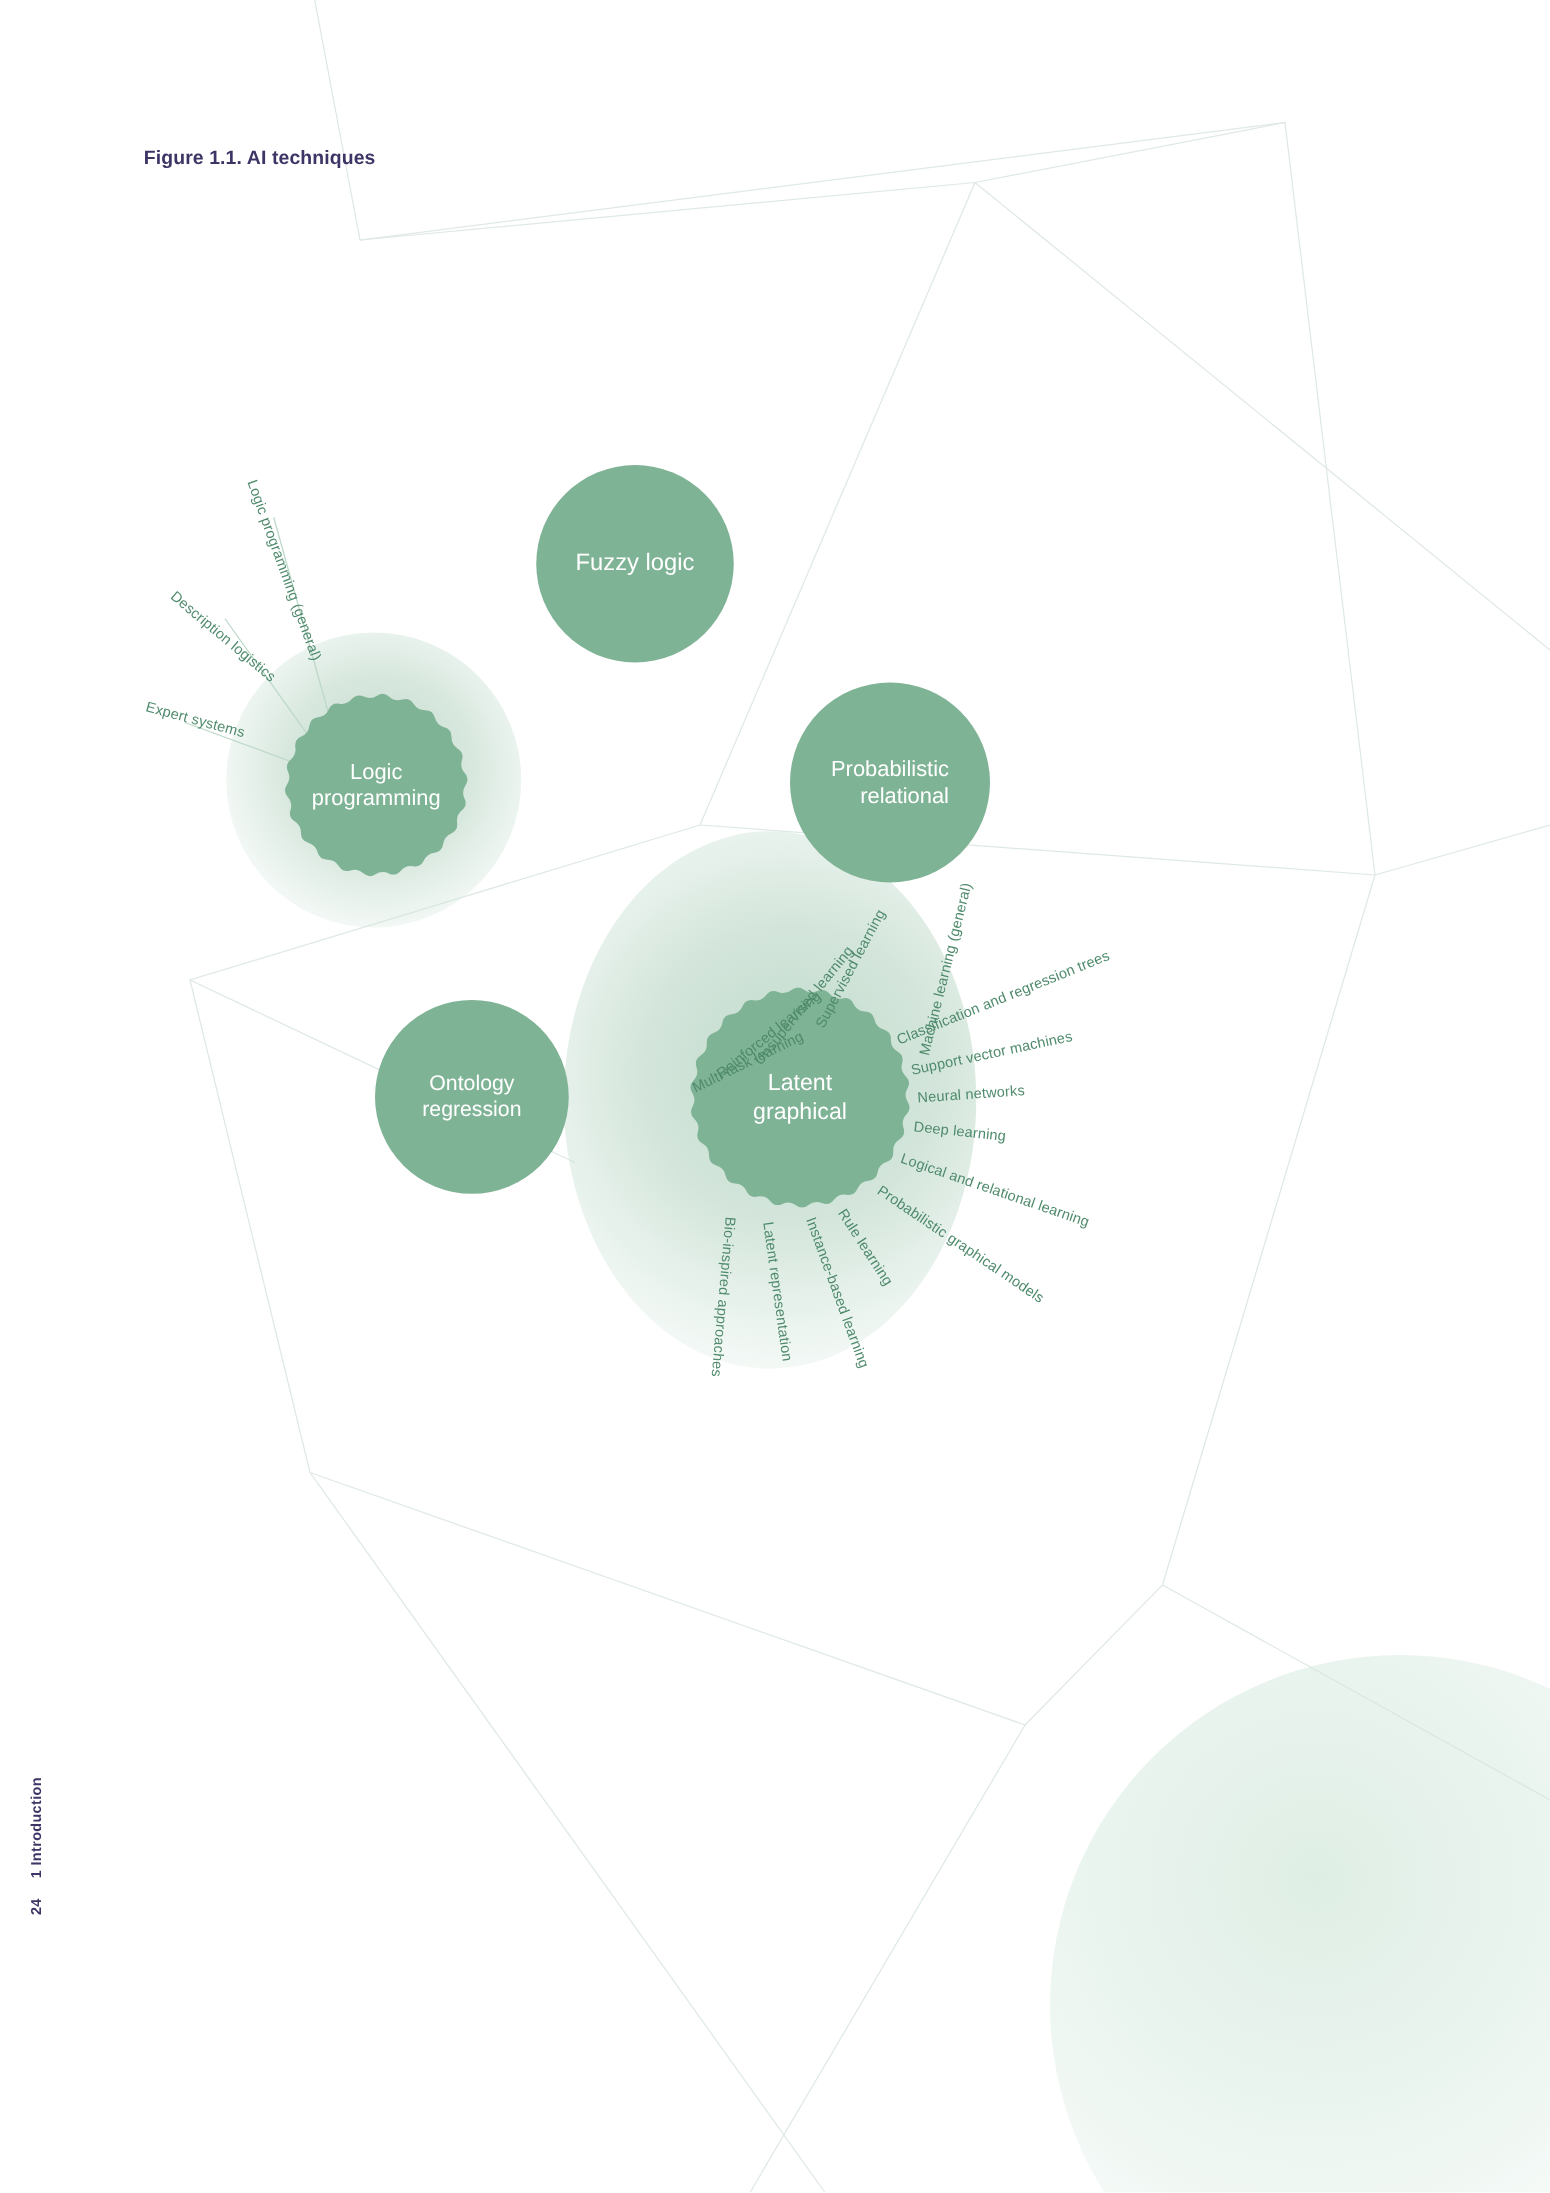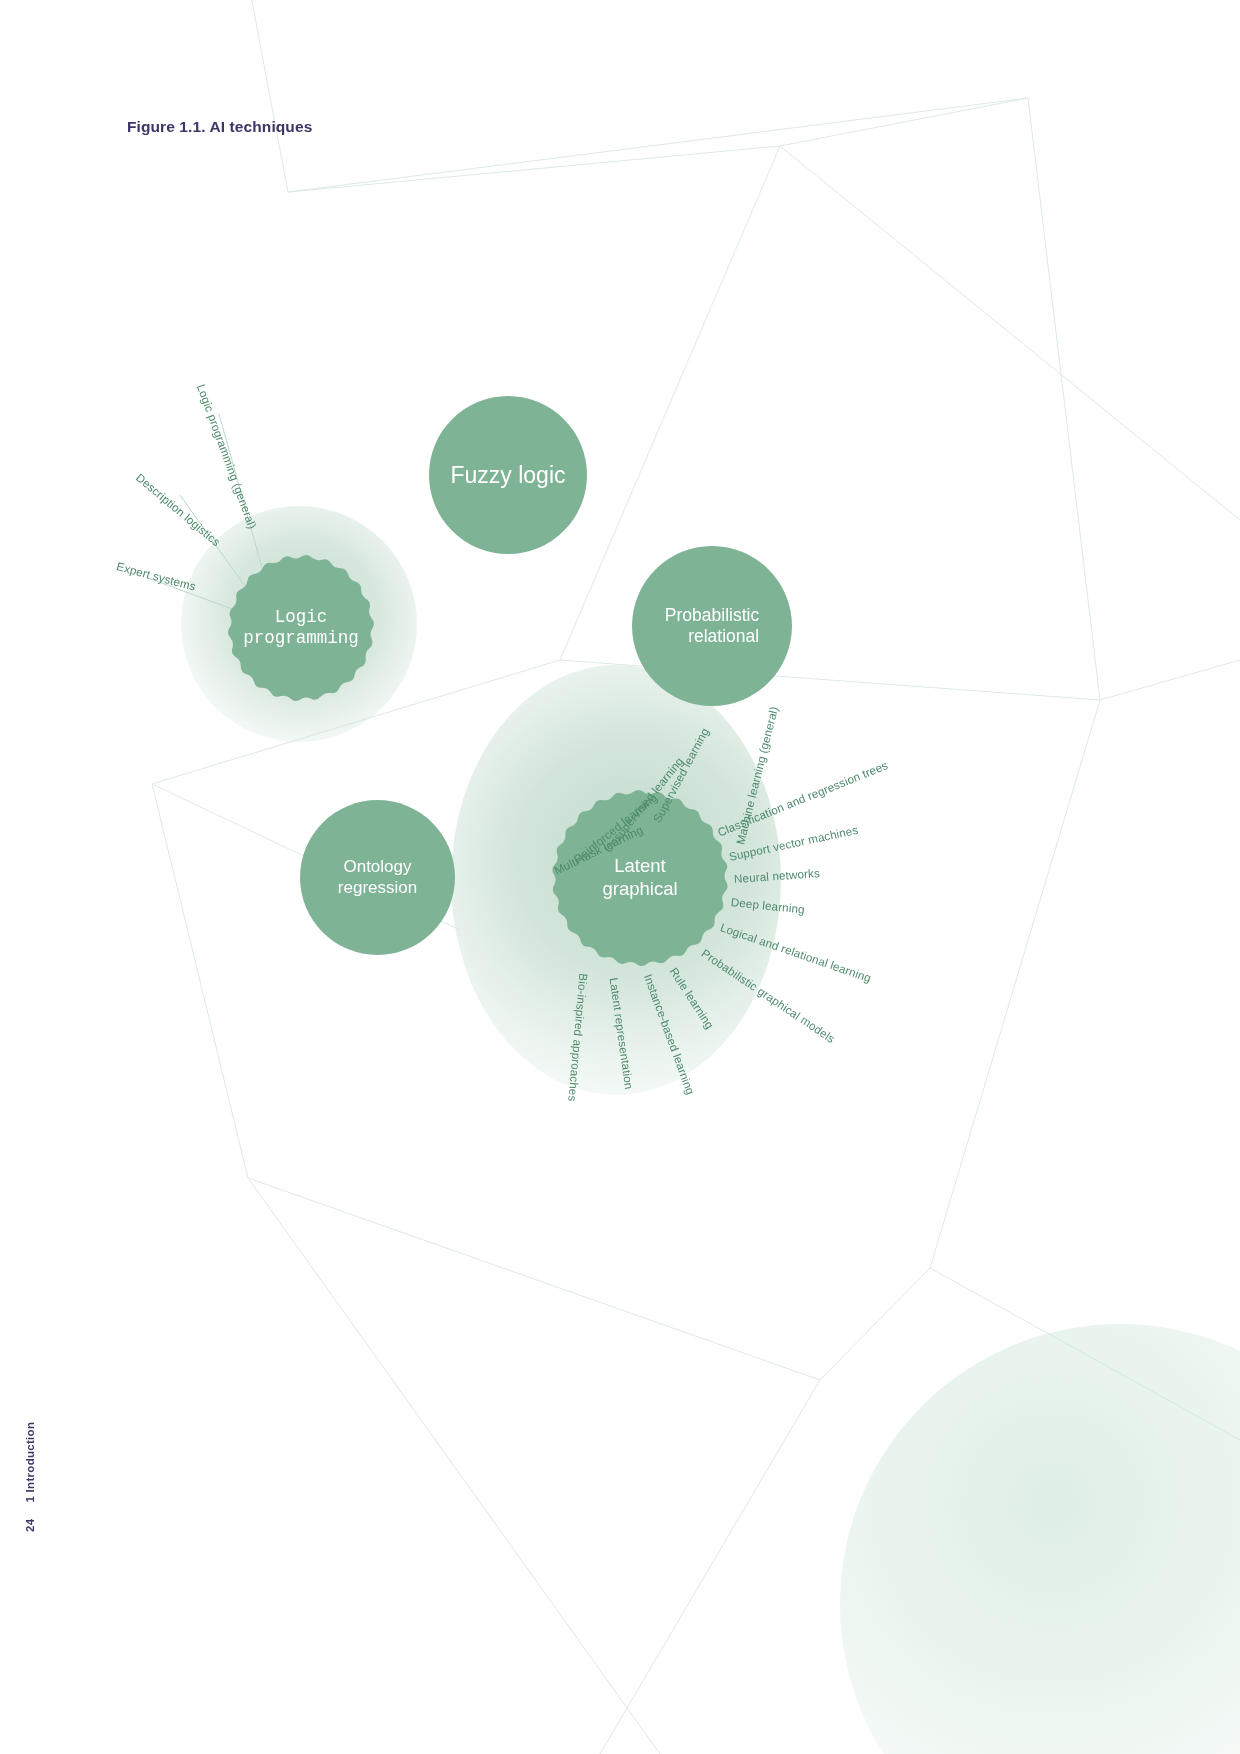--- a/index.html
+++ b/index.html
@@ -18,21 +18,20 @@
 
   
   .fig-title {
     position:absolute;
     left:115px; top:118px;
     font-size:15.5px;
     font-weight:bold;
     color:#3c3566;
     letter-spacing:.1px;
     white-space:nowrap;
-    margin-left:12px;
   }
 
   
   .footer {
     position:absolute;
     left:36px; bottom:222px;
     transform-origin: left bottom;
     transform: rotate(-90deg);
     white-space:nowrap;
     font-size:11.5px;
@@ -71,25 +70,25 @@
     color:#ffffff;
     display:flex;
     align-items:center;
     justify-content:center;
     text-align:center;
     line-height:1.22;
     font-weight:400;
   }
   .node span { display:block; }
 
-  #node-fuzzy        { left:429px; top:396px;  width:158px; height:158px; font-size:23px; }
+  #node-fuzzy        { left:429px; top:372px;  width:158px; height:158px; font-size:19px; }
   #node-prob         { left:632px; top:546px;  width:160px; height:160px; font-size:17.5px;text-align:right; }
   #node-ontology     { left:300px; top:800px;  width:155px; height:155px; font-size:17px; }
   #node-logicprog    { left:226px; top:553px;  width:150px; height:150px; font-size:17.5px;
-                       background:transparent;font-family:Liberation Mono, monospace; }
+                       background:transparent; }
   #node-ml           { left:550px; top:788px;  width:180px; height:180px; font-size:18.5px;
                        background:transparent; }
 
   .gear-svg { position:absolute; left:0; top:0; width:100%; height:100%; }
   .node .lbl { position:relative; z-index:2; }
 
   
   .spoke {
     position:absolute;
     font-size:11.6px;

